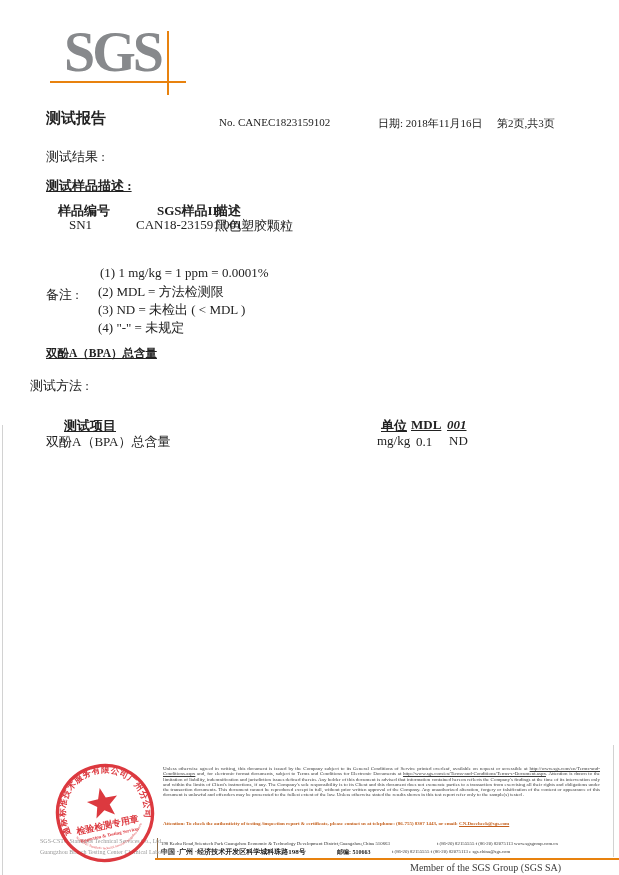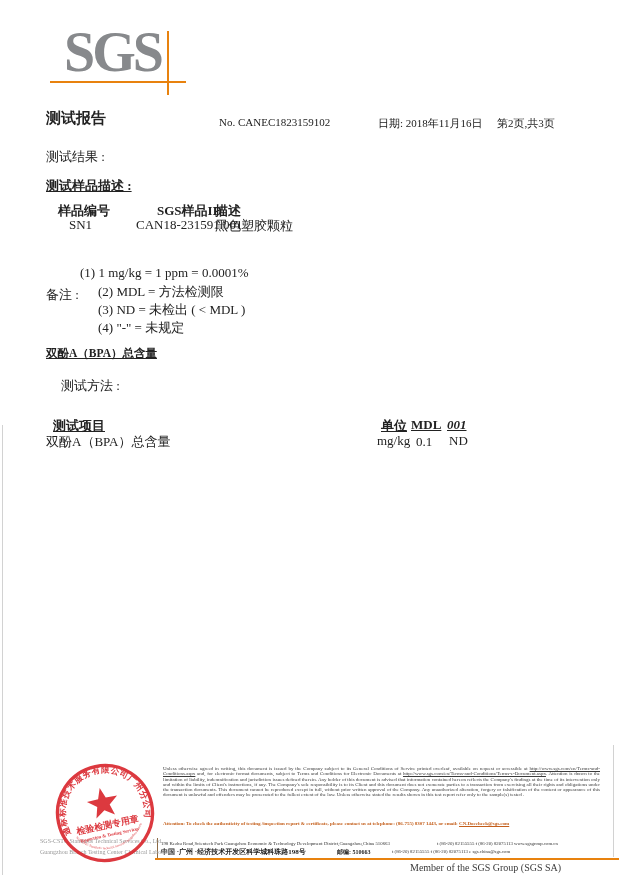--- a/index.html
+++ b/index.html
@@ -23,28 +23,28 @@
   .lbl{position:absolute;font-size:13px;}
   .results-label{left:46px;top:148px;}
   .sampledesc-label{left:46px;top:177px;font-weight:bold;text-decoration:underline;}
   .st-h1{left:58px;top:202px;font-weight:bold;}
   .st-h2{left:157px;top:202px;font-weight:bold;}
   .st-h3{left:215px;top:202px;font-weight:bold;}
   .st-c1{left:69px;top:217px;}
   .st-c2{left:136px;top:217px;}
   .st-c3{left:215px;top:217px;}
   .notes-label{left:46px;top:246px;margin-top:40px;}
-  .note-0{left:80px;top:265px;text-align:right;}
+  .note-0{left:100px;top:265px;text-align:right;}
   .note-1{left:98px;top:283px;}
   .note-2{left:98px;top:301px;}
   .note-3{left:98px;top:319px;}
   .analyte-heading{left:46px;top:346px;font-weight:bold;text-decoration:underline;font-size:11.5px;}
-  .method-label{left:61px;top:377px;}
+  .method-label{left:30px;top:377px;}
   .method-text{left:95px;top:377px;width:452px;line-height:18px;}
-  .rt-h1{left:53px;top:417px;font-weight:bold;text-decoration:underline;}
+  .rt-h1{left:64px;top:417px;font-weight:bold;text-decoration:underline;}
   .rt-h2{left:381px;top:417px;font-weight:bold;text-decoration:underline;}
   .rt-h3{left:411px;top:417px;font-weight:bold;text-decoration:underline;}
   .rt-h4{left:447px;top:417px;font-weight:bold;text-decoration:underline;font-style:italic;}
   .rt-c1{left:46px;top:433px;}
   .rt-c2{left:377px;top:433px;}
   .rt-c3{left:416px;top:418px;margin-top:16px;}
   .rt-c4{left:449px;top:433px;}
   
   .edge-left{position:absolute;left:2px;top:425px;width:1px;height:450px;background:#d2d2d2;}
   .edge-right{position:absolute;left:613px;top:745px;width:1px;height:112px;background:#d2d2d2;}

